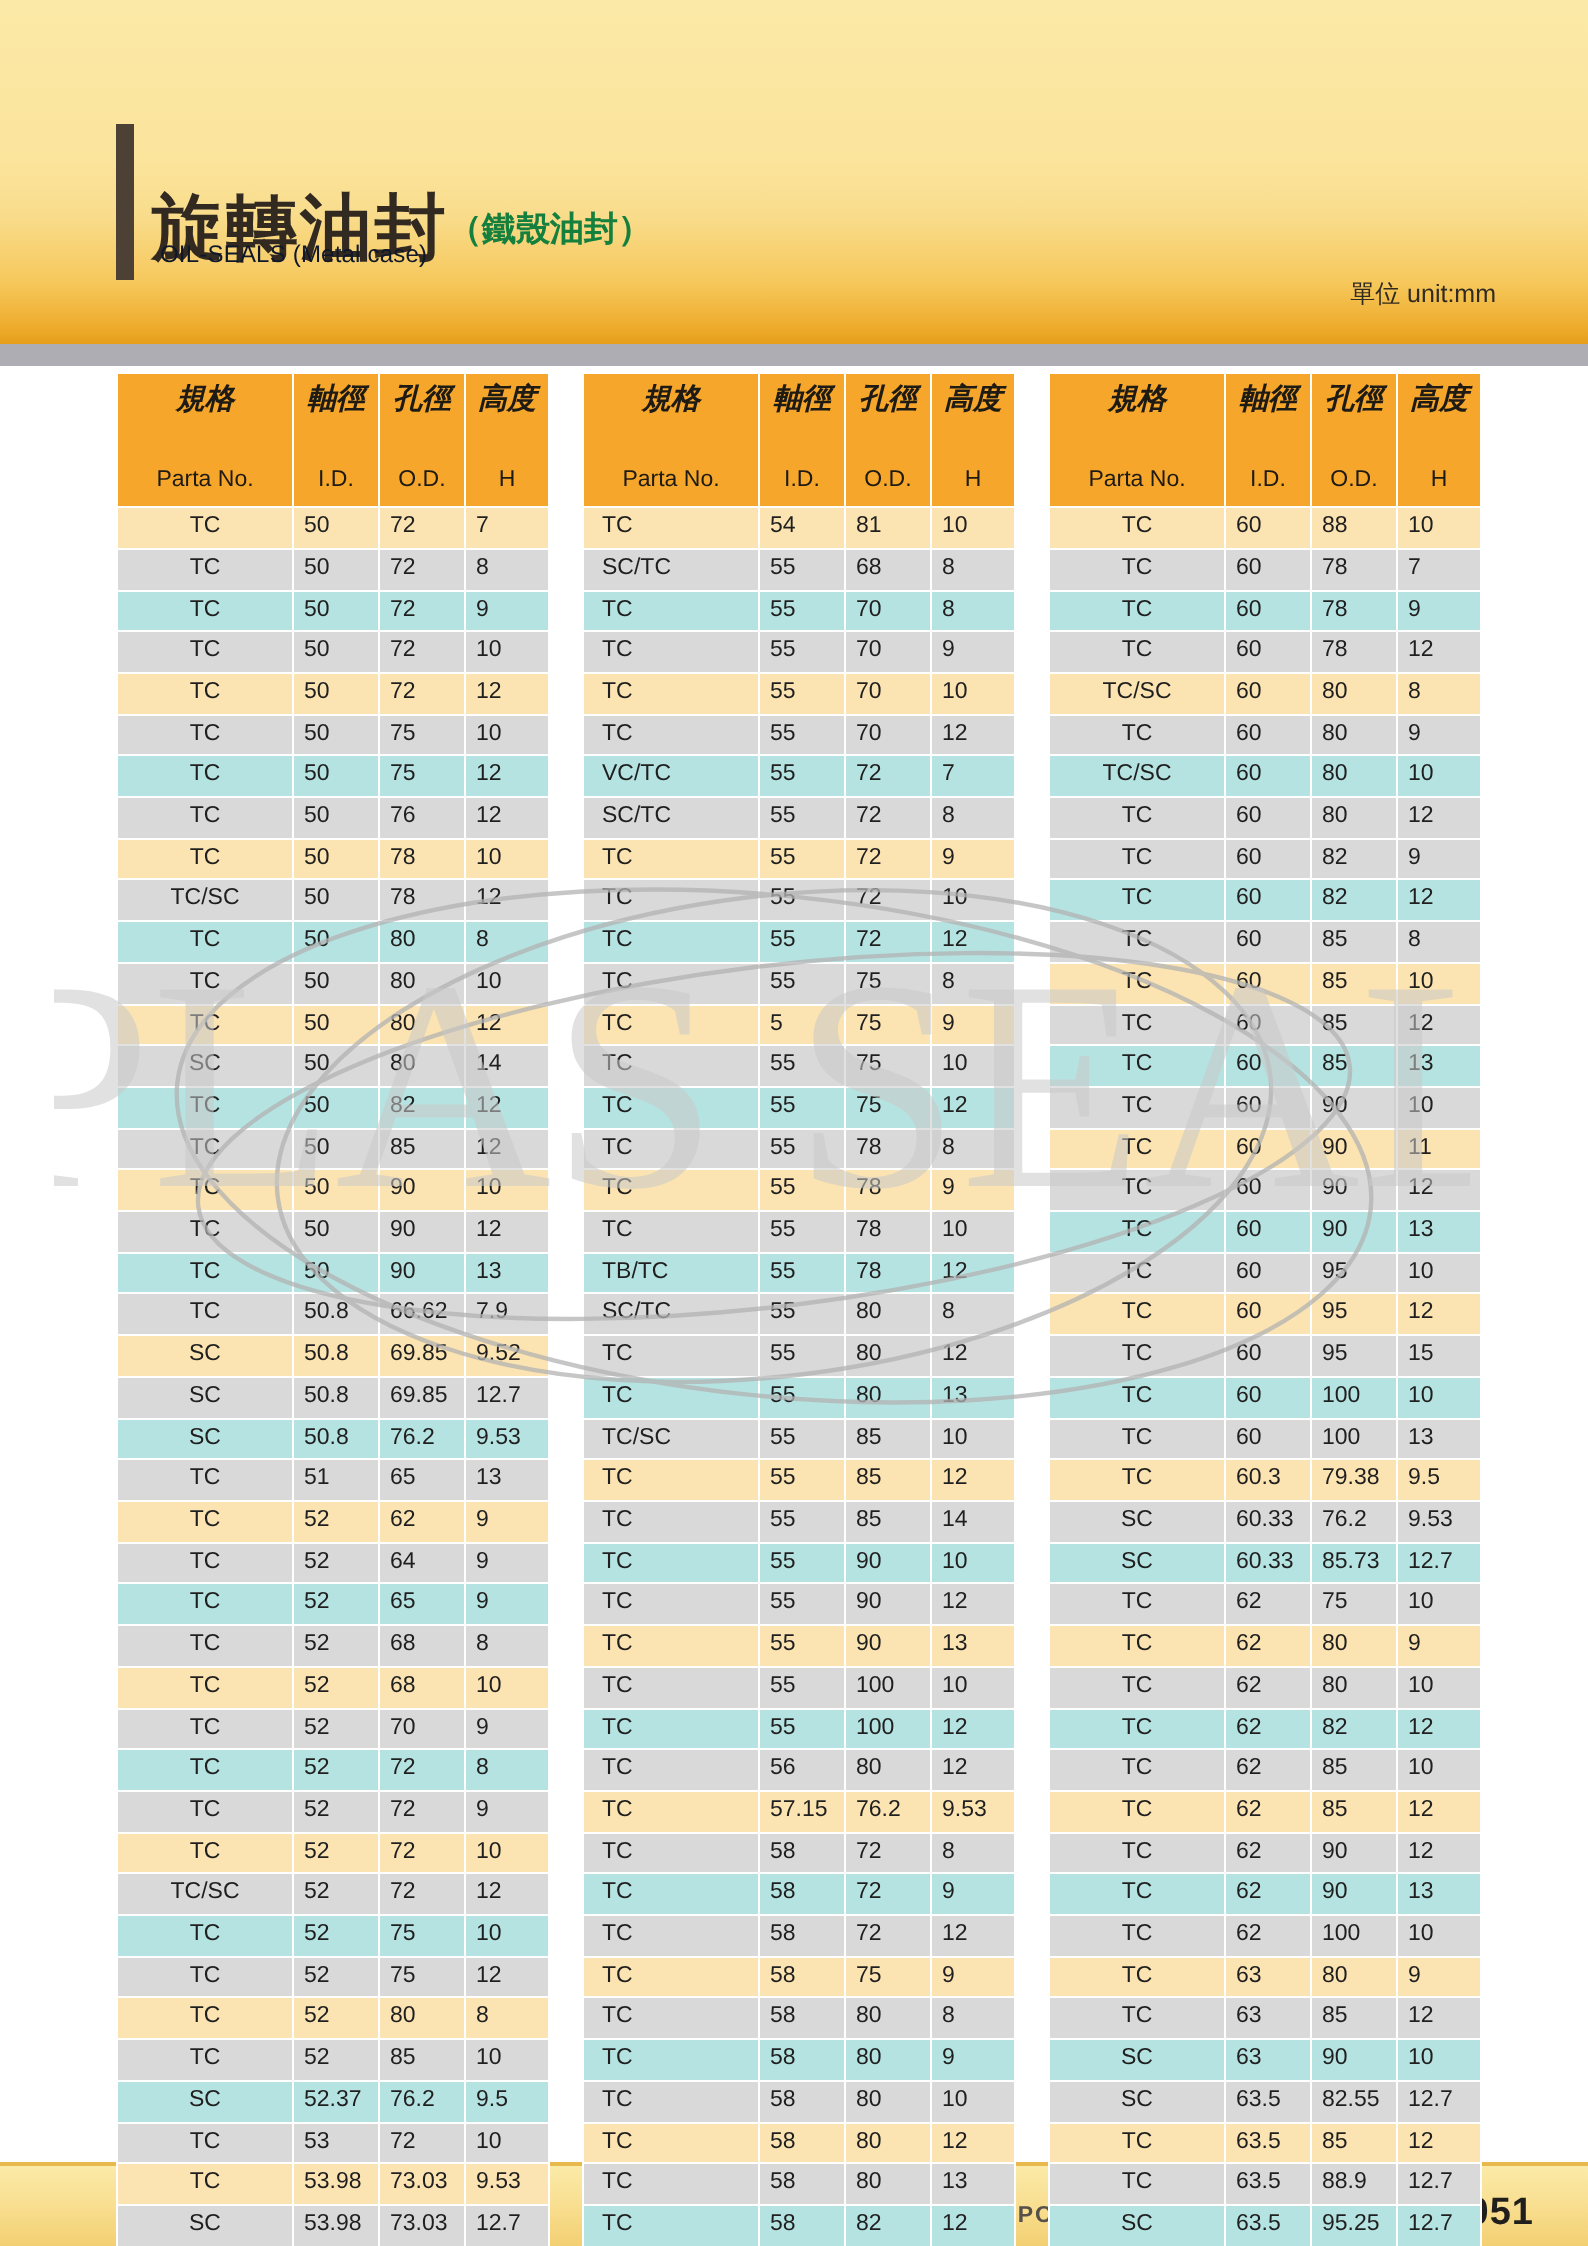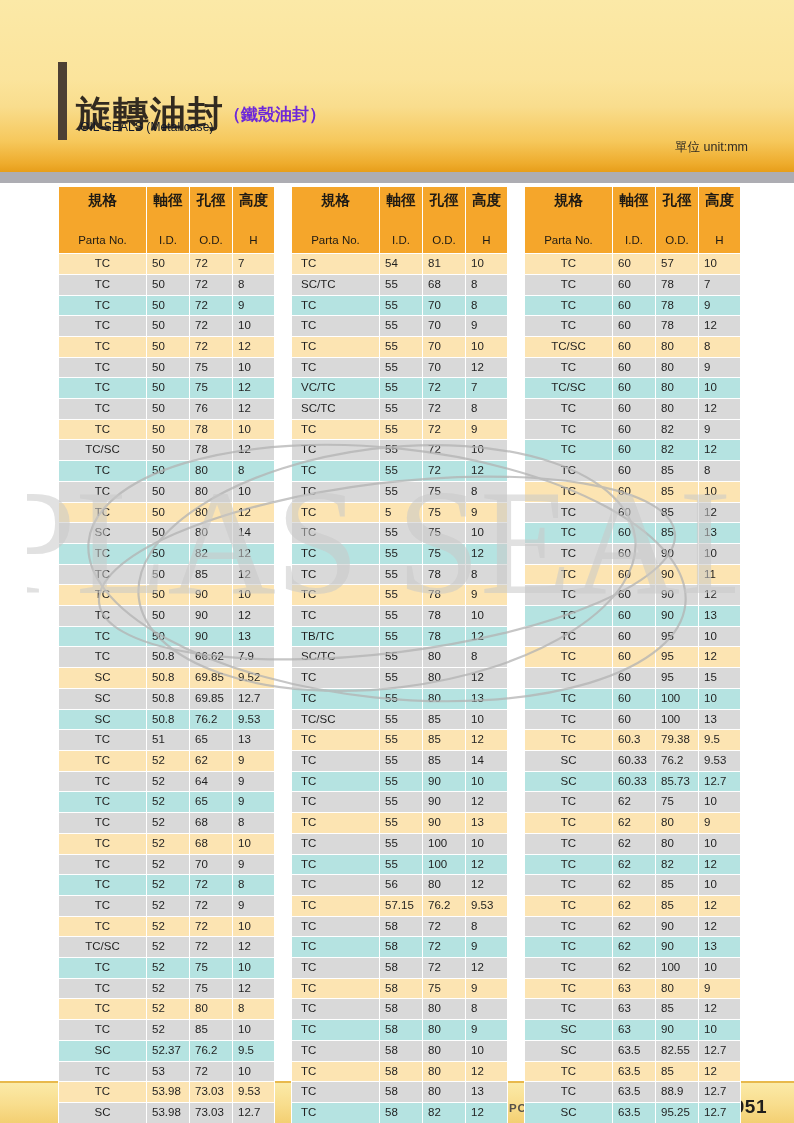--- a/index.html
+++ b/index.html
@@ -50,21 +50,21 @@
     font-weight: bold;
     letter-spacing: 1px;
     color: #322a20;
     white-space: nowrap;
   }
   .title-zh-sub {
     font-size: 17px;
     font-weight: bold;
     letter-spacing: 0px;
     vertical-align: 6px;
-    color: #6d28d9;
+    color: #15803d;
     margin-top: 47px;
   }
   .title-en {
     position: absolute;
     left: 80px; top: 120px;
     font-size: 12px;
     color: #0f172a;
     letter-spacing: 0.1px;
     white-space: nowrap;
   }
@@ -116,21 +116,21 @@
     color: #1e1a14;
     font-weight: bold;
     padding: 5px 0 6px 0;
     border: 1px solid #ffffff;
     line-height: 1.12;
     text-align: center;
     vertical-align: middle;
     height: 46px;
     box-sizing: border-box;
   }
-  .th-zh { font-size: 14.5px; display:block; font-weight: bold; }
+  .th-zh { font-size: 14.5px; display:block; font-weight: bold; font-style: italic; }
   .th-en { font-size: 11.5px; display:block; font-weight: normal; margin-top: 26px; }
 
   table.spec tbody td {
     font-size: 11.5px;
     color: #1f1f1f;
     height: 19.7px;
     padding: 0 5px;
     border: 1px solid #ffffff;
     line-height: 19.7px;
     box-sizing: border-box;
@@ -809,21 +809,21 @@
             <th>
               <span class="th-zh">高度</span>
               <span class="th-en">H</span>
             </th>
           </tr>
         </thead>
         <tbody>
           <tr class="band-cream">
             <td class="part">TC</td>
             <td class="num">60</td>
-            <td class="num">57</td>
+            <td class="num">88</td>
             <td class="num">10</td>
           </tr>
           <tr class="band-gray">
             <td class="part">TC</td>
             <td class="num">60</td>
             <td class="num">78</td>
             <td class="num">7</td>
           </tr>
           <tr class="band-teal">
             <td class="part">TC</td>

